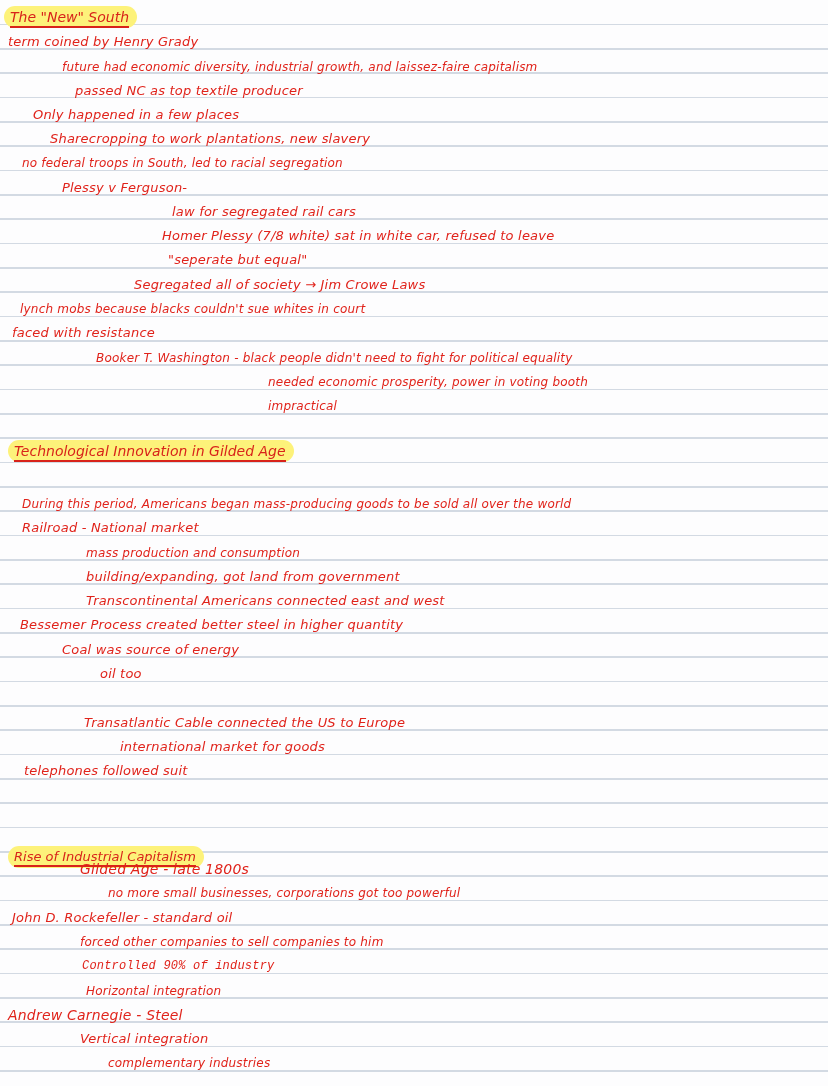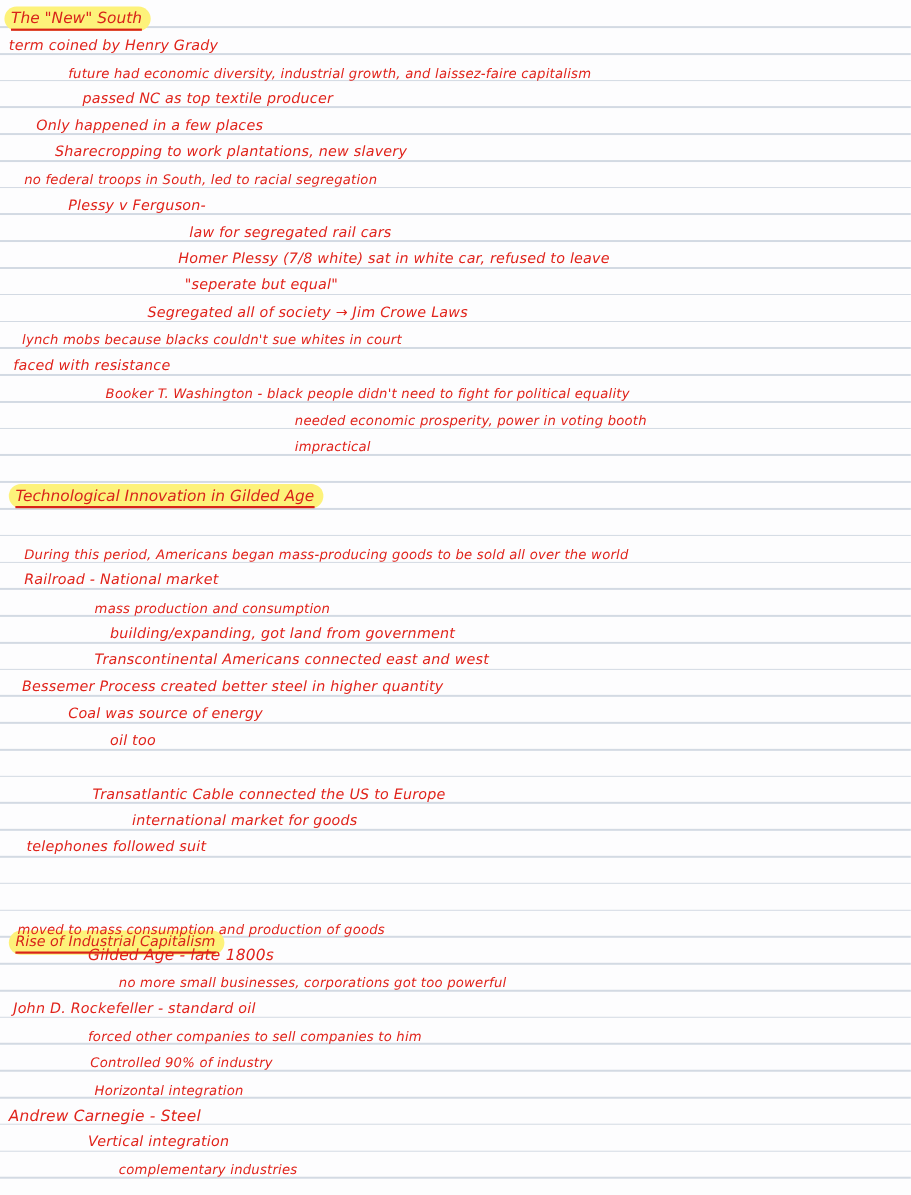--- a/index.html
+++ b/index.html
@@ -71,36 +71,35 @@
   <div class="line" style="left:96px; top:346px; font-size:12px;">Booker T. Washington - black people didn't need to fight for political equality</div>
   <div class="line" style="left:268px; top:370px; font-size:12px;">needed economic prosperity, power in voting booth</div>
   <div class="line" style="left:268px; top:394px; font-size:12px;">impractical</div>
 
   <div class="heading" style="left:8px; top:440px;">
     <span>Technological Innovation in Gilded Age</span>
   </div>
   <div class="line" style="left:22px; top:492px; font-size:12px;">During this period, Americans began mass-producing goods to be sold all over the world</div>
   <div class="line" style="left:22px; top:516px;">Railroad - National market</div>
   <div class="line" style="left:86px; top:541px; font-size:12px;">mass production and consumption</div>
-  <div class="line" style="left:100px; top:565px;">building/expanding, got land from government</div>
+  <div class="line" style="left:86px; top:565px;">building/expanding, got land from government</div>
   <div class="line" style="left:86px; top:589px;">Transcontinental Americans connected east and west</div>
   <div class="line" style="left:20px; top:613px;">Bessemer Process created better steel in higher quantity</div>
   <div class="line" style="left:62px; top:638px;">Coal was source of energy</div>
   <div class="line" style="left:100px; top:662px;">oil too</div>
   <div class="line" style="left:84px; top:711px;">Transatlantic Cable connected the US to Europe</div>
   <div class="line" style="left:24px; top:759px;">telephones followed suit</div>
   <div class="line" style="left:120px; top:735px;">international market for goods</div>
 
   <div class="heading" style="left:8px; top:808px; font-size:13px;margin-top:38px;">
     <span>Rise of Industrial Capitalism</span>
   </div>
-  <div class="line" style="left:16px; top:833px; font-size:12px;">moved to mass consumption and production of goods</div>
   <div class="line" style="left:80px; top:857px; font-size:14px;">Gilded Age - late 1800s</div>
   <div class="line" style="left:108px; top:881px; font-size:12px;">no more small businesses, corporations got too powerful</div>
   <div class="line" style="left:80px; top:930px; font-size:12px;">forced other companies to sell companies to him</div>
   <div class="line" style="left:12px; top:906px;">John D. Rockefeller - standard oil</div>
-  <div class="line" style="left:82px; top:954px; font-size:12px;">Controlled 90% of industry</div>
+  <div class="line" style="left:82px; top:954px; font-size:12px;font-family:Liberation Mono, monospace;">Controlled 90% of industry</div>
   <div class="line" style="left:86px; top:979px; font-size:12px;">Horizontal integration</div>
   <div class="line" style="left:8px; top:1003px; font-size:14px;">Andrew Carnegie - Steel</div>
   <div class="line" style="left:80px; top:1027px;">Vertical integration</div>
   <div class="line" style="left:108px; top:1051px; font-size:12px;">complementary industries</div>
 
 </div>
 
 </body></html>

